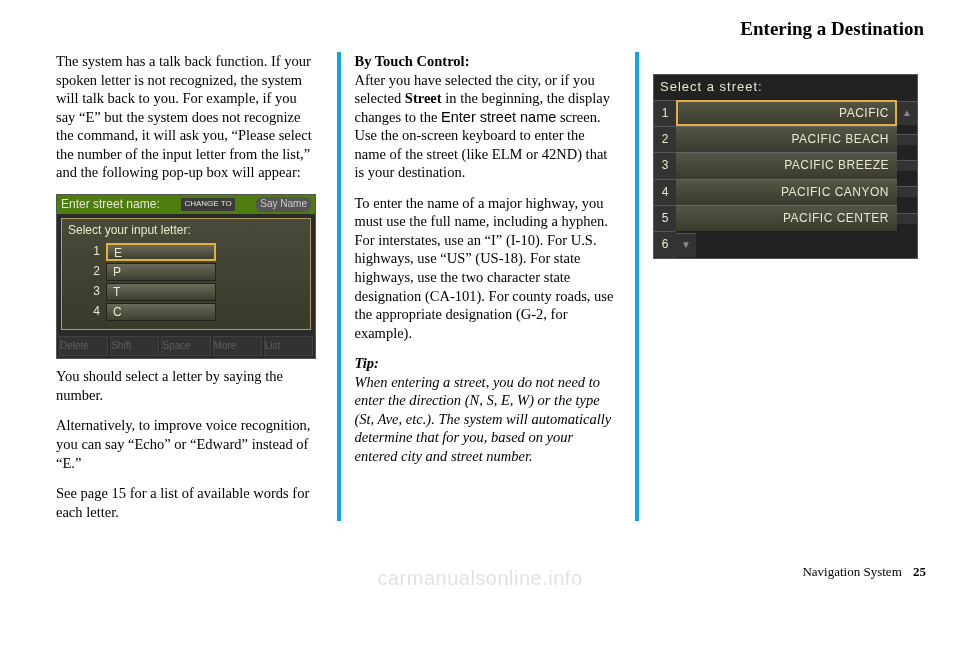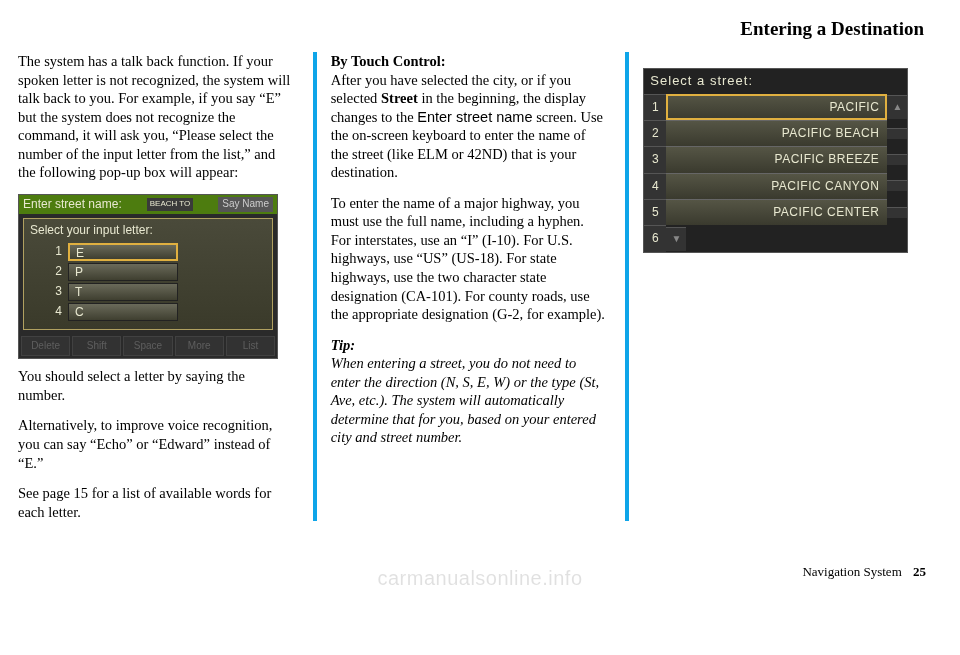--- a/index.html
+++ b/index.html
@@ -7,21 +7,21 @@
     width: 960px;
     height: 655px;
     background: #fff;
     font-family: "Times New Roman", serif;
     position: relative;
     overflow: hidden;
   }
   .page {
     width: 960px;
     height: 594px;
-    padding: 18px 30px 10px 18px;
+    padding: 18px 30px 10px 56px;
     position: relative;
   }
   .header {
     text-align: right;
     font-weight: bold;
     font-size: 19px;
     margin-bottom: 12px;
     padding-right: 6px;
   }
   .cols {
@@ -52,21 +52,21 @@
     margin: 4px 0 8px 0;
   }
   .nav-header {
     display: flex;
     align-items: center;
     justify-content: space-between;
     padding: 2px 4px;
     background: #4d7c0f;
   }
   .nav-header .change { font-size: 8px; background:#3a3a3a; padding:1px 3px; }
-  .nav-header .sayname { background:#555; padding:1px 4px; border-radius:0; font-size:10px; color:#ccc;}
+  .nav-header .sayname { background:#555; padding:1px 4px; border-radius:6px; font-size:10px; color:#ccc;}
   .popup {
     background: linear-gradient(#4a4a3a, #3a3a2a);
     margin: 4px;
     border: 1px solid #b0a060;
     padding: 4px 6px 6px 6px;
   }
   .popup-title { font-size: 12px; margin-bottom: 4px; }
   .popup-row { display:flex; align-items:center; margin: 2px 0 2px 18px; }
   .popup-row .num { width: 14px; text-align:right; margin-right: 6px; font-size:12px; color:#e8e8d0;}
   .popup-row .cell {
@@ -76,31 +76,31 @@
     padding-left:6px;
     font-size:12px;
     line-height:16px;
   }
   .popup-row.sel .cell { border: 2px solid #e0b040; }
   .nav-footer {
     display:flex; gap:2px; padding:2px;
     opacity:0.55;
   }
   .nav-footer div{
-    flex:1; background:#3a3a3a; text-align:center; font-size:10px;
+    flex:1; background:#3a3a3a; font-size:10px;
     padding:3px 0; color:#888; border:1px solid #555;
   }
 
   .street-screen {
     width: 265px;
     background:#222;
     border:1px solid #555;
     font-family: Arial, sans-serif;
     color:#e8e8d0;
-    margin-top: 16px;
+    margin-top: 22px;
   }
   .street-screen .hdr {
     padding:4px 6px; font-size:13px; letter-spacing:1px;
   }
   .street-row { display:flex; align-items:center; }
   .street-row .idx {
     width:22px; text-align:center; font-size:12px;
     background:#333; border-top:1px solid #555;
     padding:5px 0;
   }
@@ -149,21 +149,21 @@
   <div class="header">Entering a Destination</div>
 
   <div class="cols">
 
     <div class="col">
       <p>The system has a talk back function. If your spoken letter is not recognized, the system will talk back to you. For example, if you say “E” but the system does not recognize the command, it will ask you, “Please select the number of the input letter from the list,” and the following pop-up box will appear:</p>
 
       <div class="nav-screen">
         <div class="nav-header">
           <span>Enter street name:</span>
-          <span class="change">BEACH TO</span>
+          <span class="change">CHANGE TO</span>
           <span class="sayname">Say Name</span>
         </div>
         <div class="popup">
           <div class="popup-title">Select your input letter:</div>
           <div class="popup-row sel">
             <span class="num">1</span>
             <span class="cell">E</span>
           </div>
           <div class="popup-row">
             <span class="num">2</span>

